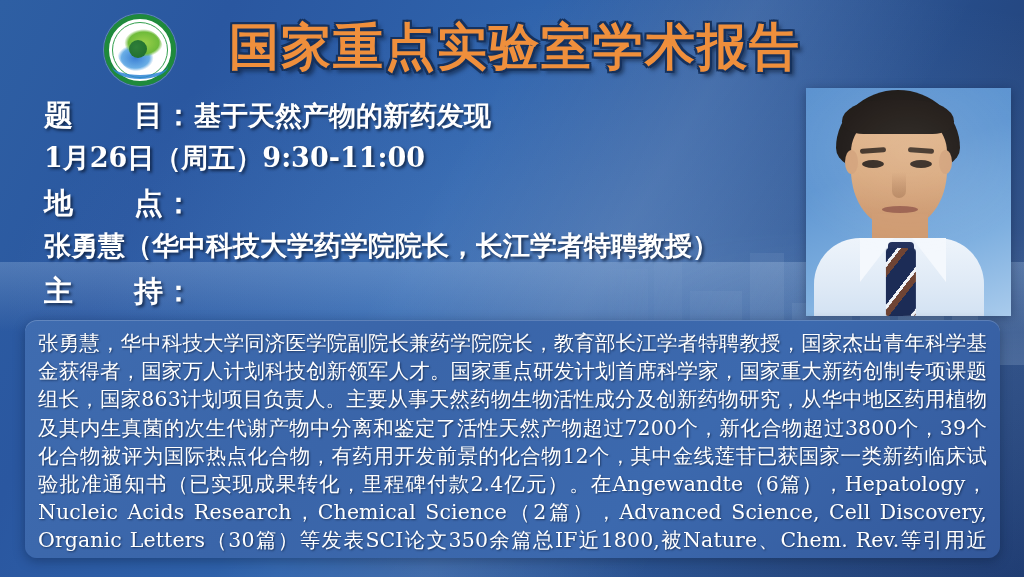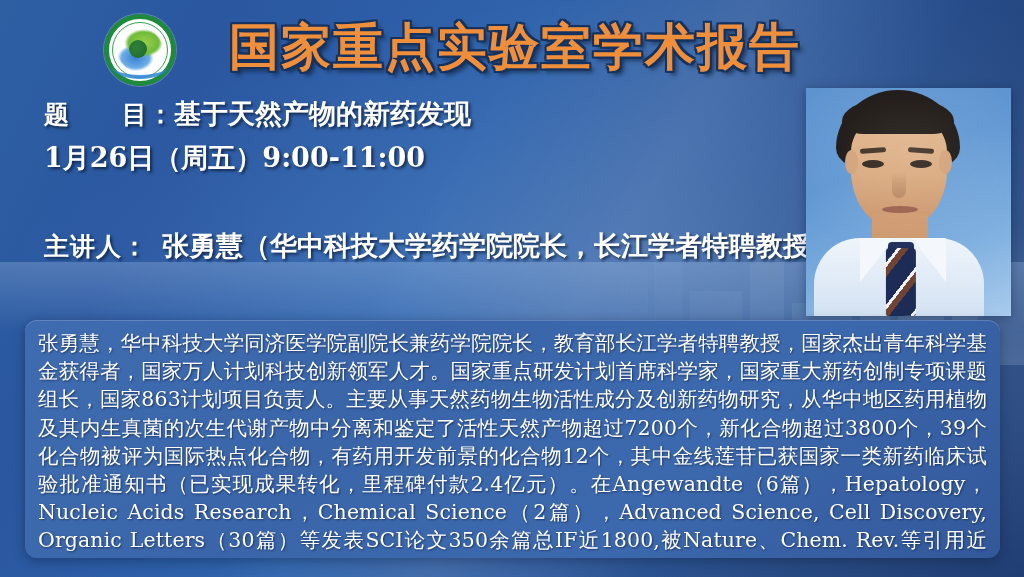--- a/index.html
+++ b/index.html
@@ -108,21 +108,21 @@
     position:absolute; left:44px; top:96px; width:780px;
   }
   .row{
     display:flex; align-items:baseline;
     height:44px;
     color:#ffffff;
     text-shadow:2px 2px 3px rgba(8,22,46,.75);
   }
   .row .label{
     flex:0 0 118px;
-    font-size:25px; font-weight:700;
+    font-size:29px; font-weight:700;
     letter-spacing:1px;
     white-space:nowrap;
   }
   .row .value{
     font-size:27px; font-weight:700;
     white-space:nowrap;
     font-family:"DejaVu Serif","Liberation Serif",serif;
   }
   .row .value.sans{ font-family:"DejaVu Sans","Liberation Sans",sans-serif; }
   .lbl-pad2{ letter-spacing:0; }
@@ -266,32 +266,33 @@
   </div>
 
   <div class="info">
 
     <div class="row">
       <span class="label">题　　目：</span>
       <span class="value sans">基于天然产物的新药发现</span>
     </div>
 
     <div class="row">
-      <span class="value">1月26日（周五）9:00-11:00</span>
-    </div>
-
-    <div class="row">
-    </div>
-
-    <div class="row">
-      <span class="label lbl-pad2">主讲人：</span>
+      <span class="value">1月26日（周五）9:30-11:00</span>
+    </div>
+
+    <div class="row">
+      <span class="label">地　　点：</span>
+    </div>
+
+    <div class="row">
       <span class="value sans">张勇慧（华中科技大学药学院院长，长江学者特聘教授）</span>
     </div>
 
     <div class="row">
+      <span class="label">主　　持：</span>
     </div>
 
   </div>
 
   <div class="portrait">
     <span class="hair"></span>
     <span class="face"></span>
     <span class="ear l"></span>
     <span class="ear r"></span>
     <span class="fringe"></span>

